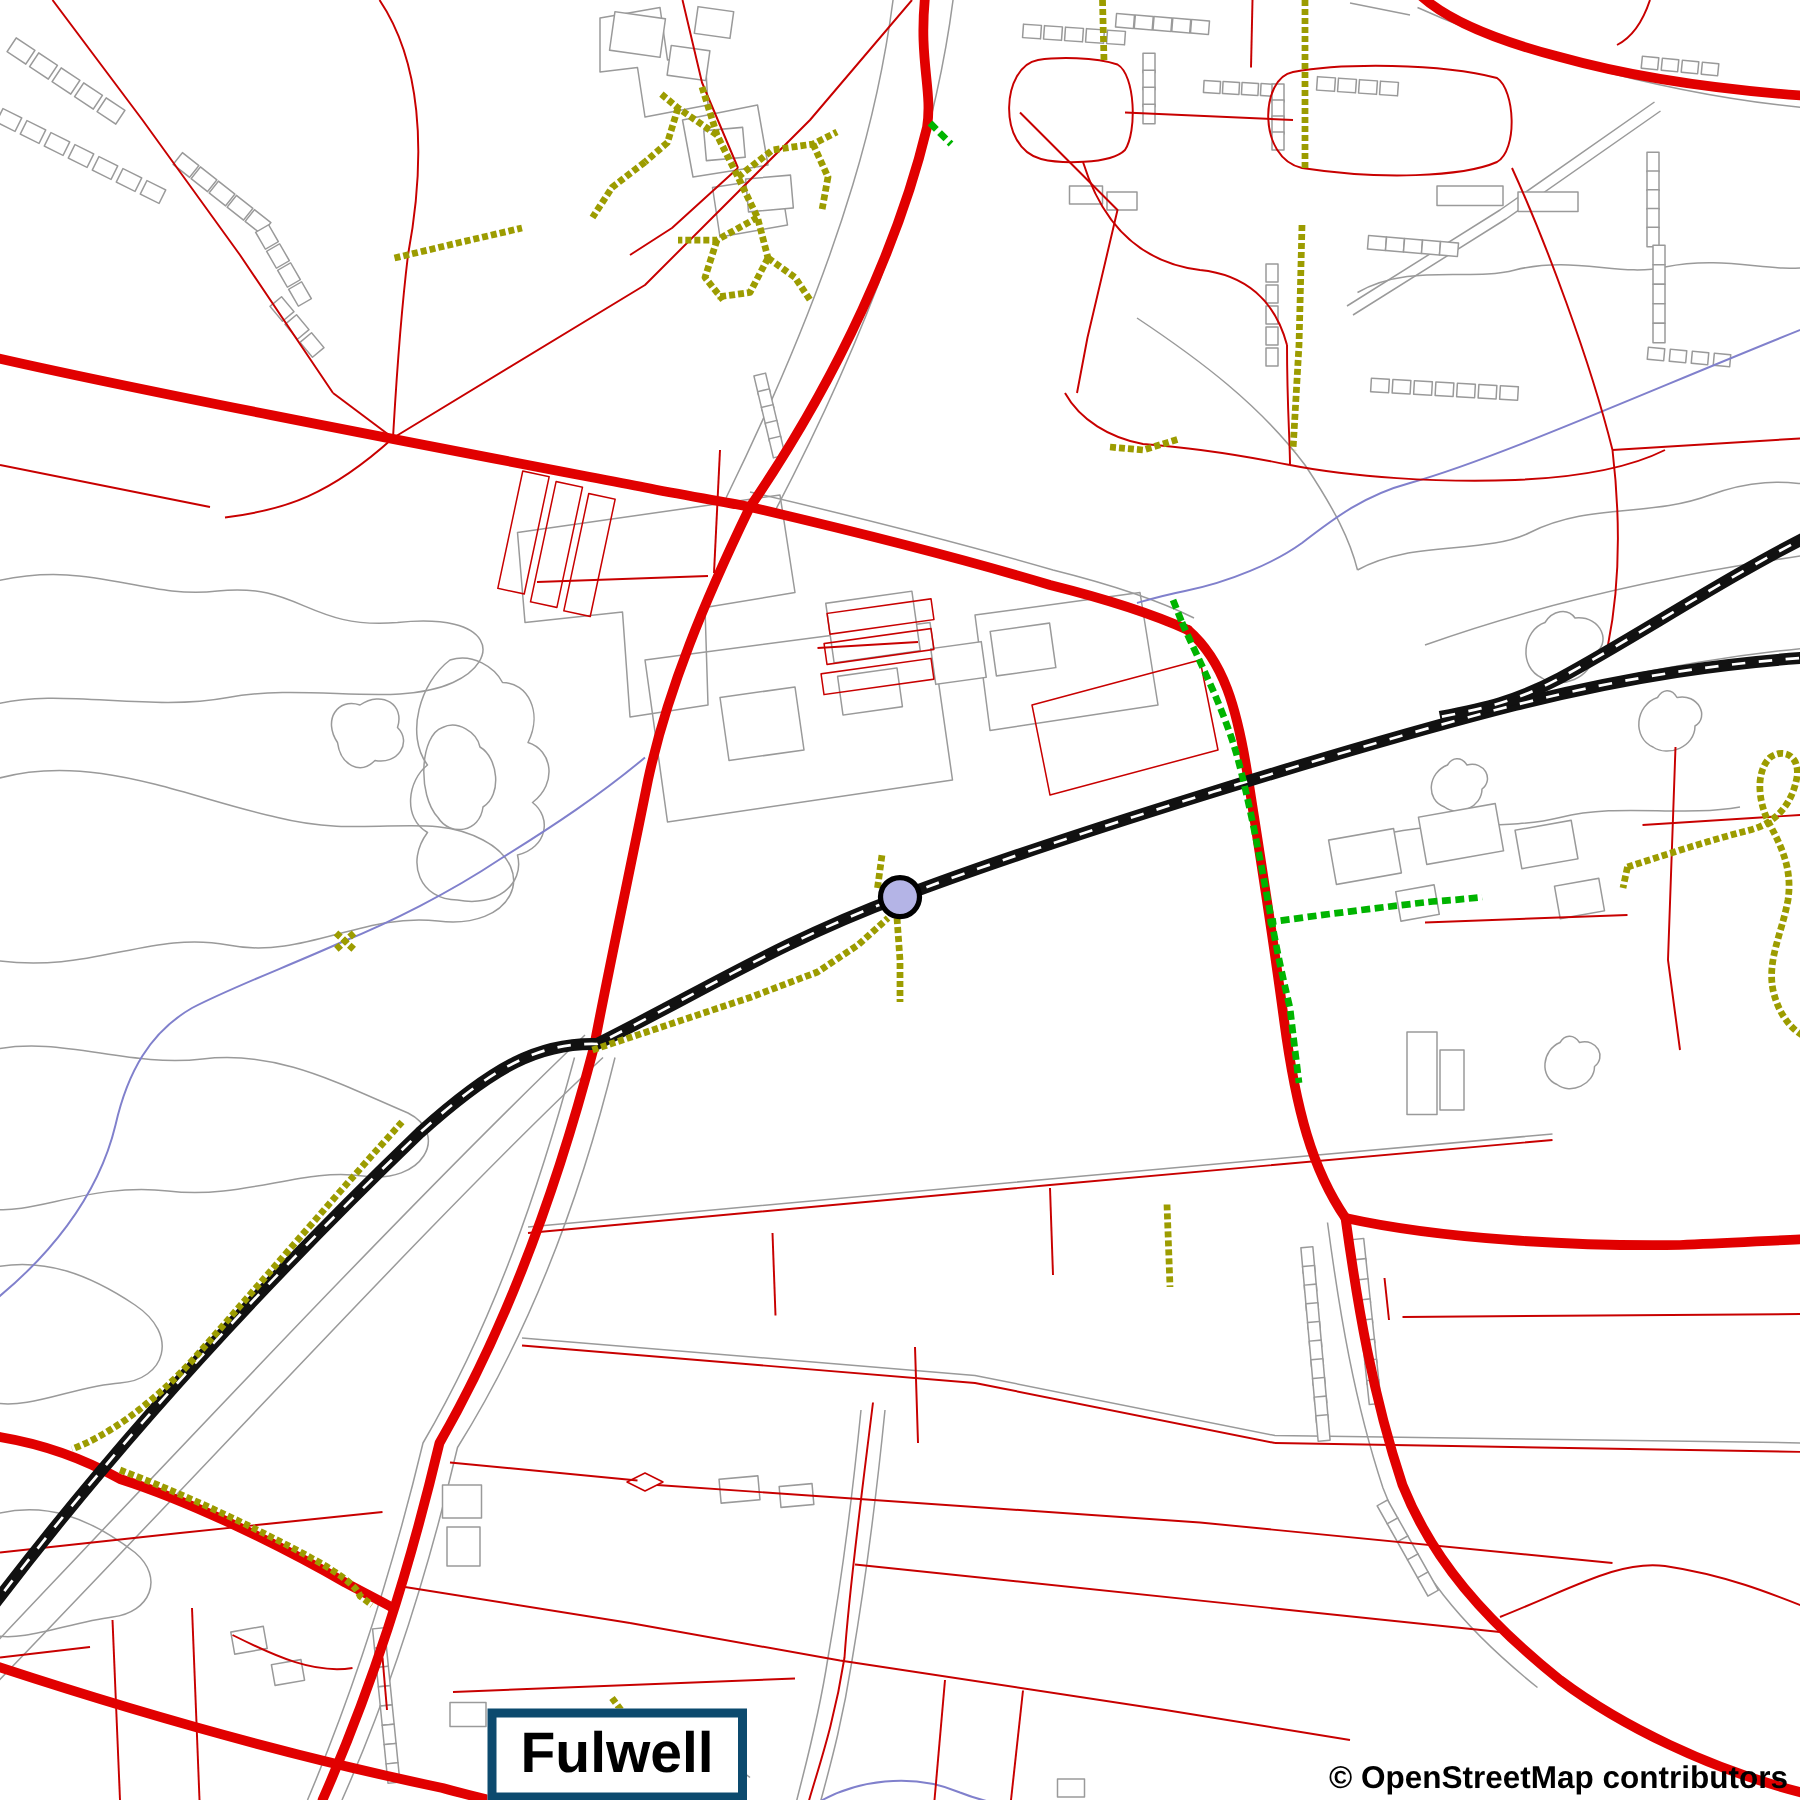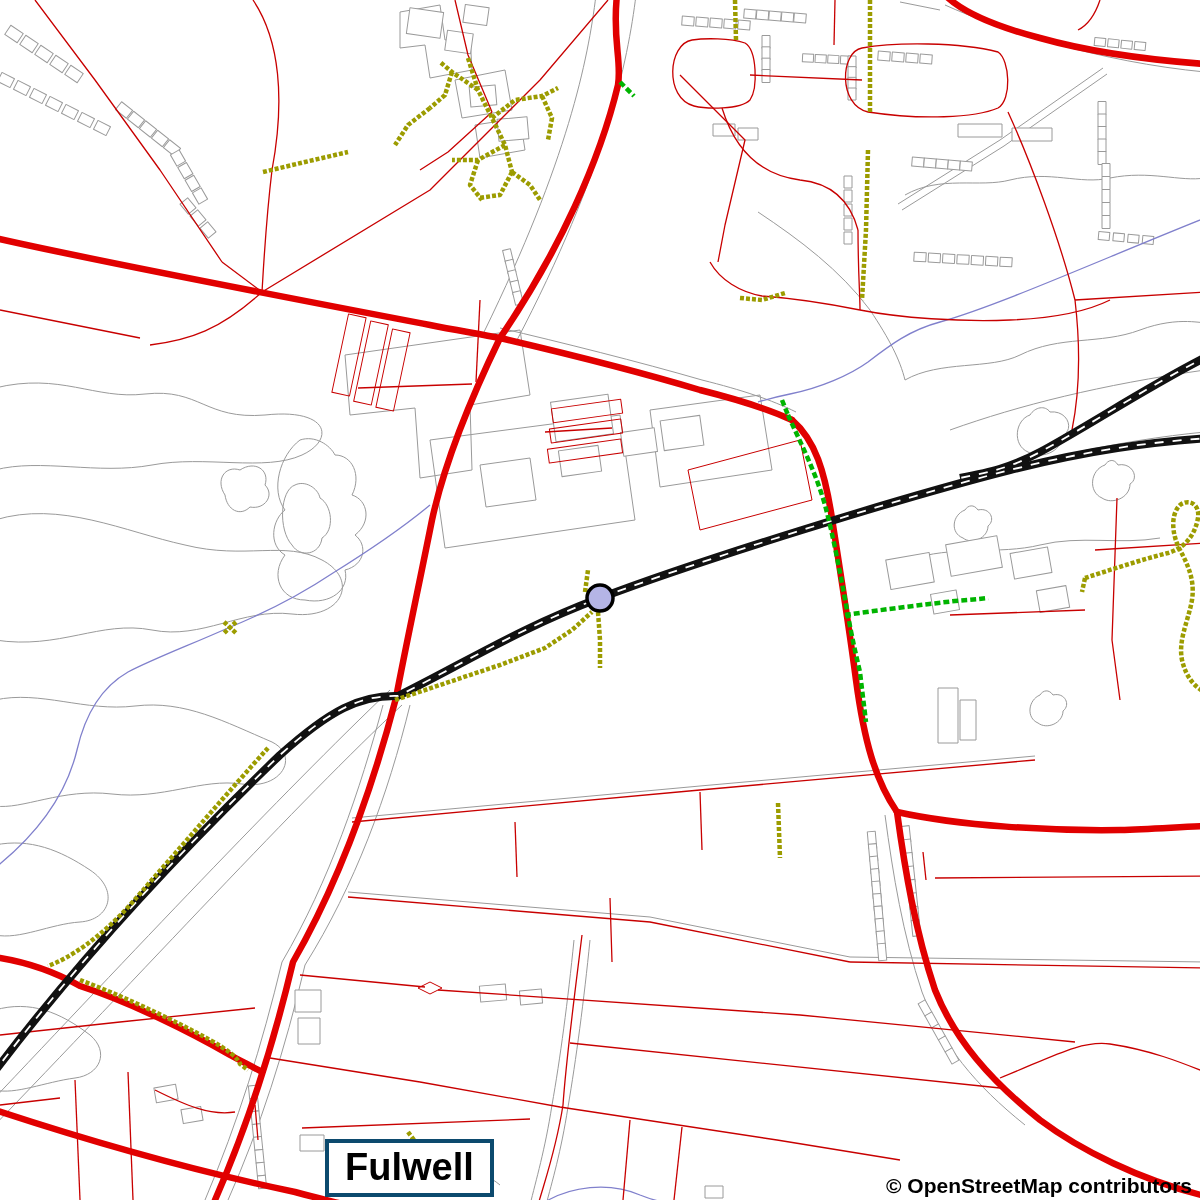--- a/index.html
+++ b/index.html
@@ -1,19 +1,19 @@
 <!DOCTYPE html>
 <html><head>
 <meta charset="utf-8">
 <style>
   html,body{margin:0;padding:0;background:#fff;}
   #viewport{position:relative;width:1200px;height:1200px;background:#ffffff;overflow:hidden;
             font-family:"Liberation Sans", sans-serif;}
   #map-svg{position:absolute;left:0;top:0;}
-  .place-label{position:absolute;left:325px;top:1139px;background:#ffffff;border:4px solid #0c4a6e;
+  .place-label{position:absolute;left:325px;top:1139px;background:#ffffff;border:6px solid #0c4a6e;
                padding:1px 16px 3px 16px;font-size:38px;font-weight:bold;color:#000;line-height:46px;}
   .attribution{position:absolute;right:8px;bottom:2px;text-align:right;font-size:21px;font-weight:bold;
                color:#000;line-height:24px;white-space:nowrap;}
 </style>
 </head>
 <body>
 
 <div id="viewport">
   <svg id="map-svg" width="1200" height="1200" viewBox="0 0 1200 1200">
       <g fill="none" stroke="#9a9a9a" stroke-width="1" stroke-linejoin="round">

